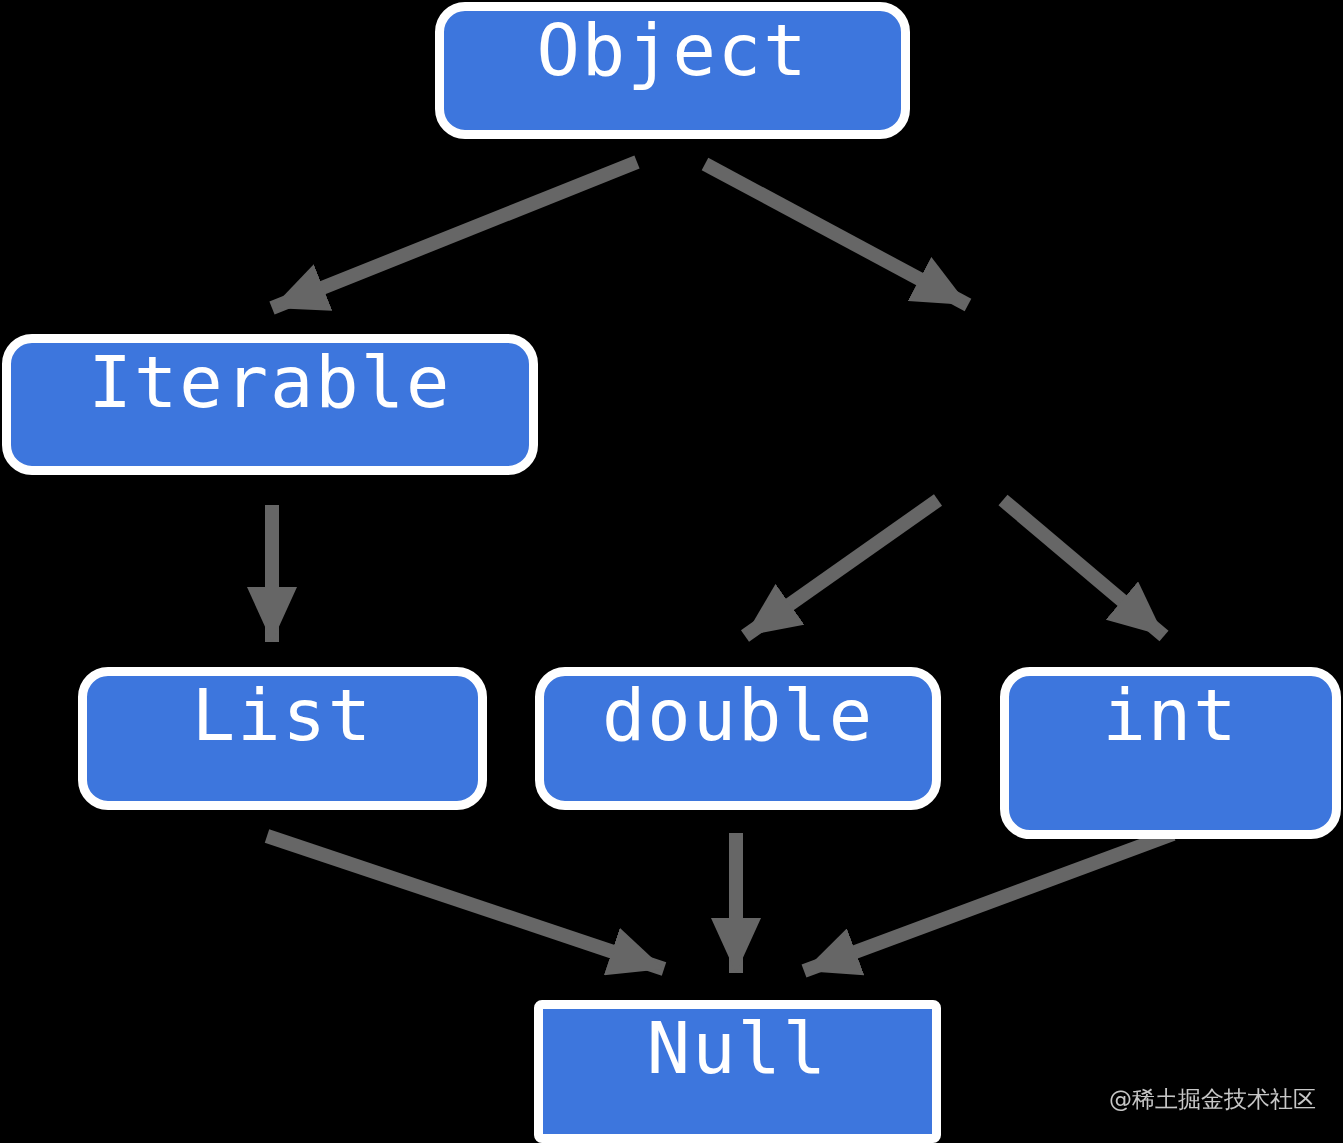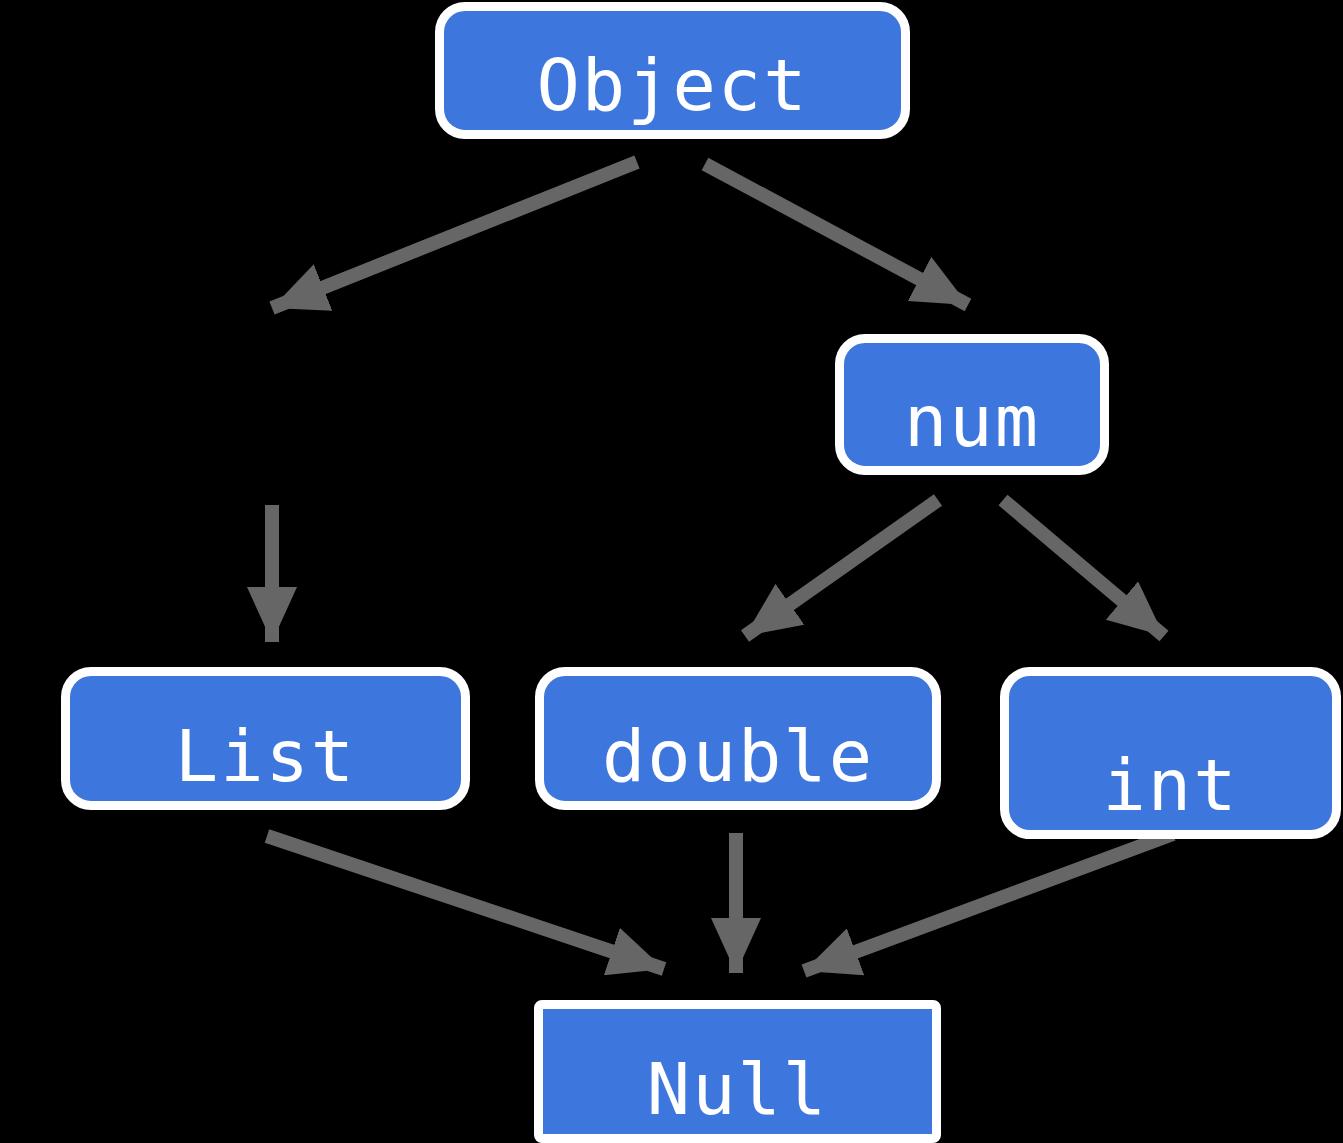--- a/index.html
+++ b/index.html
@@ -23,34 +23,34 @@
     left: 0; top: 0;
     width: 1343px; height: 1143px;
   }
   .node {
     position: absolute;
     box-sizing: border-box;
     background: var(--node-fill);
     border: 9px solid var(--node-border);
     border-radius: 30px;
     display: flex;
-    align-items: flex-end;
+    align-items: flex-start;
     justify-content: center;
   }
   .node span {
     color: var(--node-text);
     font-size: 72px;
     letter-spacing: 2px;
     white-space: nowrap;
     transform: translateY(-3px);
   }
   .node-object   { left: 435px;  top: 2px;    width: 475px; height: 137px; }
   .node-iterable { left: 2px;    top: 334px;  width: 536px; height: 141px; }
   .node-num      { left: 835px;  top: 334px;  width: 274px; height: 141px; }
-  .node-list     { left: 61px;   top: 667px;  width: 409px; height: 143px; }
+  .node-list     { left: 78px;   top: 667px;  width: 409px; height: 143px; }
   .node-double   { left: 535px;  top: 667px;  width: 406px; height: 143px; }
   .node-int      { left: 1000px; top: 667px;  width: 341px; height: 172px; }
   .node-null     { left: 534px;  top: 1000px; width: 407px; height: 143px; border-radius: 8px; }
   .watermark {
     position: absolute;
     right: 27px;
     bottom: 28px;
     font-family: "DejaVu Sans", "Liberation Sans", sans-serif;
     font-size: 23px;
     color: rgba(255, 255, 255, 0.78);
@@ -75,35 +75,36 @@
       <line x1="1003" y1="500" x2="1164" y2="636" stroke="#666666" stroke-width="14" marker-end="url(#arrowhead)"></line>
       <line x1="267" y1="836" x2="664" y2="969" stroke="#666666" stroke-width="14" marker-end="url(#arrowhead)"></line>
       <line x1="736" y1="833" x2="736" y2="973" stroke="#666666" stroke-width="14" marker-end="url(#arrowhead)"></line>
       <line x1="1173" y1="834" x2="804" y2="971" stroke="#666666" stroke-width="14" marker-end="url(#arrowhead)"></line>
     </svg>
 
   <div class="node node-object">
     <span>Object</span>
   </div>
 
+  <div class="node node-iterable">
+    <span>Iterable</span>
+  </div>
 
-  <div class="node node-num">
-    <span>num</span>
-  </div>
 
   <div class="node node-list">
     <span>List</span>
   </div>
 
   <div class="node node-double">
     <span>double</span>
   </div>
 
   <div class="node node-int">
     <span>int</span>
   </div>
 
   <div class="node node-null">
     <span>Null</span>
   </div>
 
+  <div class="watermark">@稀土掘金技术社区</div>
 
 </div>
 
 </body></html>

